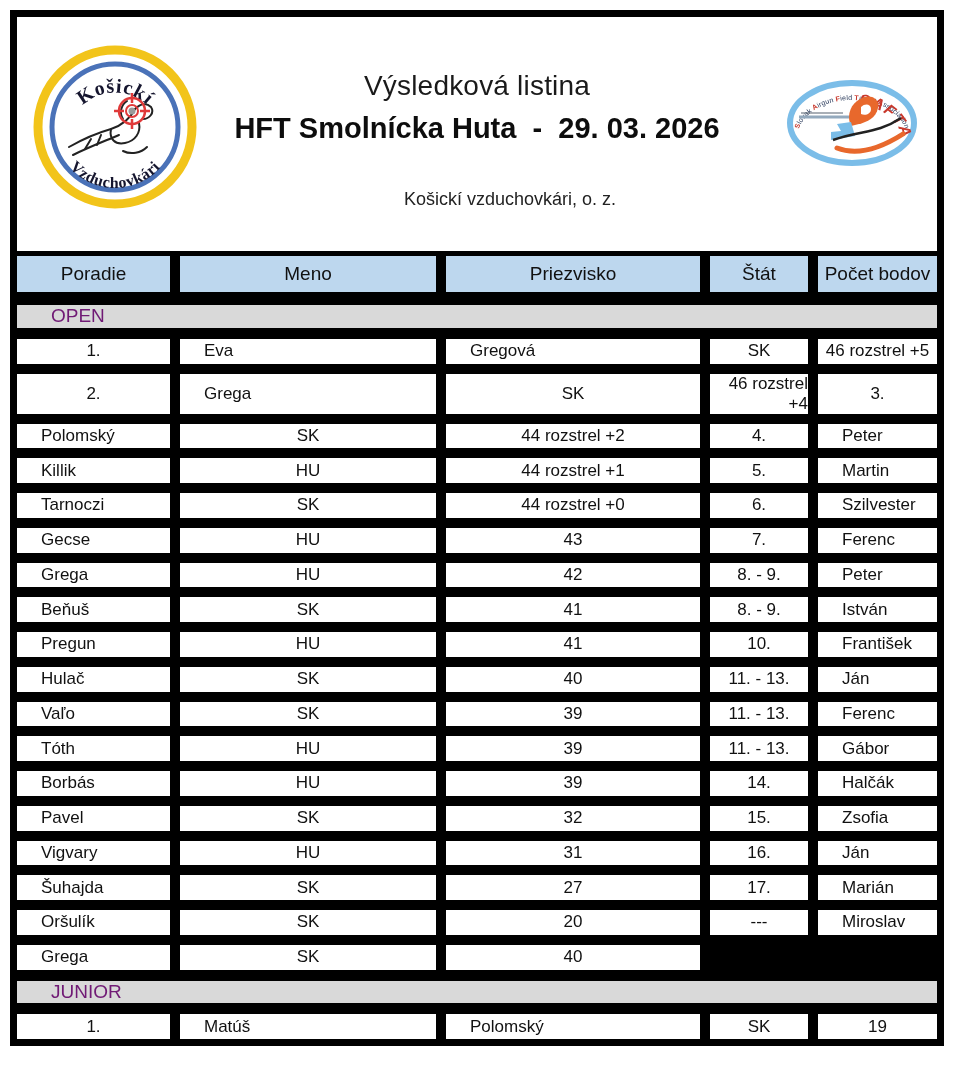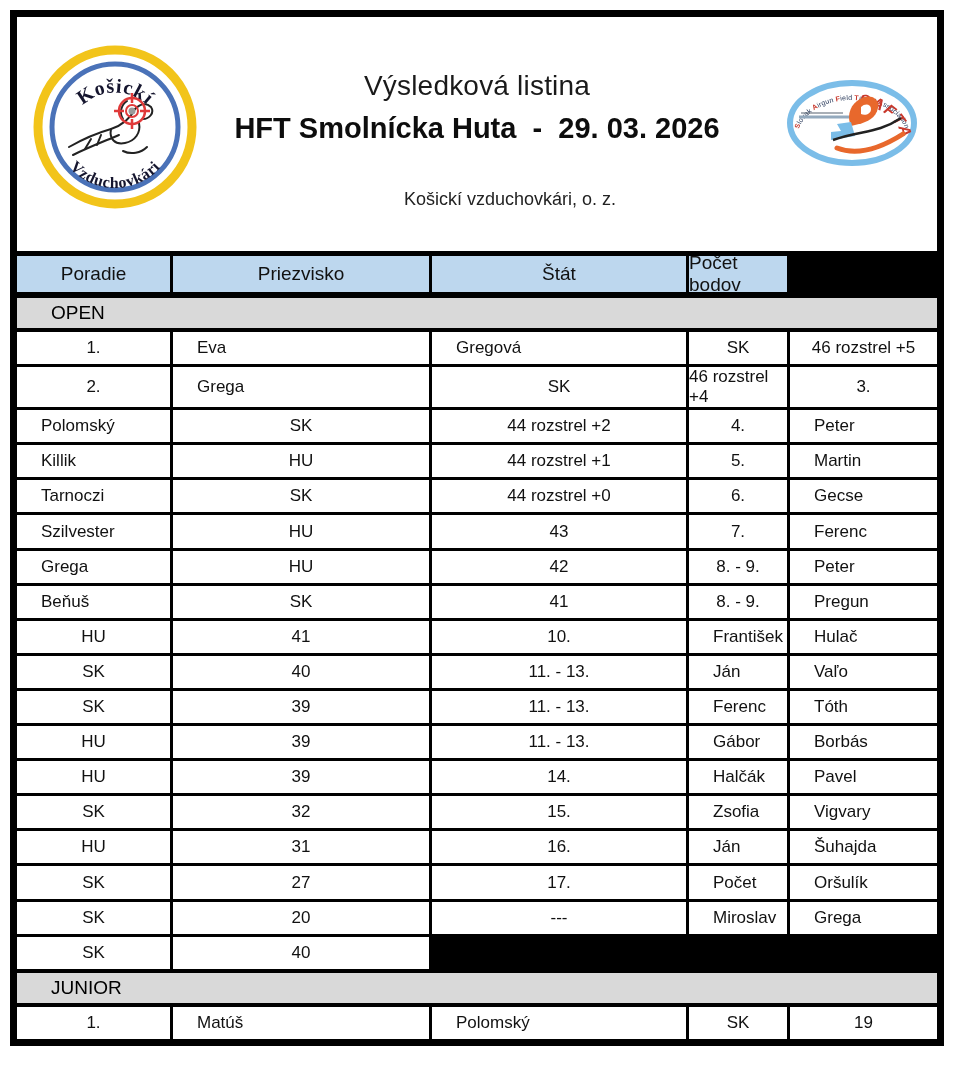--- a/index.html
+++ b/index.html
@@ -26,31 +26,32 @@
     font-size:18px; color:#222;margin-left:33px;
   }
   .logo-left  { position:absolute; left:14px;  top:26px; }
   .logo-right { position:absolute; right:18px; top:60px; }
   
   .grid {
     position:absolute; left:0; right:0; top:234px; bottom:0;
     display:grid;
     grid-template-columns:153px 256px 254px 98px 1fr;
     grid-template-rows:38px repeat(21, 1fr);
-    gap:3px;                     
+    gap:10px;                     
     background:#000;
     border-top:5px solid #000;
+    text-align:right;
   }
   .hcell {
     background:#BDD7EE; display:flex; align-items:center; justify-content:center;
     font-size:19px; border-bottom:2px solid #000; color:#111;
   }
   .scell {
     grid-column:1 / -1; background:#D9D9D9; display:flex; align-items:center;
-    padding-left:34px; font-size:19px; color:#000000;
+    padding-left:34px; font-size:19px; color:#701a75;
     border-top:1px solid #000; border-bottom:1px solid #000;
   }
   .cell { background:#fff; display:flex; align-items:center; font-size:17px; color:#111; }
   .c-center { justify-content:center; }
   .c-left   { padding-left:24px; }
 </style>
 </head>
 <body>
 
 <div class="frame">
@@ -108,20 +109,21 @@
       <path d="M72 24 C 84 15 95 21 93 31 C 91 41 82 45 74 47 L 66 49 C 62 41 64 30 72 24 Z" fill="#E8682C"></path>
       <path d="M76 30 C 80 26 86 27 86 32 C 86 37 80 39 76 37 Z" fill="#fff"></path>
       <path d="M52 47 L 66 45 L 70 59 L 46 63 L 46 55 L 56 54 Z" fill="#7BBDE8"></path>
       <path d="M48 63 C 76 53 92 57 116 41" stroke="#222" stroke-width="2.5" fill="none"></path>
       <path d="M52 71 C 72 79 96 71 118 57" stroke="#E8682C" stroke-width="5" fill="none" stroke-linecap="round"></path>
     </g>
   </svg>
 
   <div class="grid" id="results-grid">
     <div class="hcell">Poradie</div>
+    <div class="hcell">Meno</div>
     <div class="hcell">Priezvisko</div>
     <div class="hcell">Štát</div>
     <div class="hcell">Počet bodov</div>
 
   <div class="scell">OPEN</div>
       <div class="cell c-center">1.</div>
       <div class="cell c-left">Eva</div>
       <div class="cell c-left">Gregová</div>
       <div class="cell c-center">SK</div>
       <div class="cell c-center">46 rozstrel +5</div>
@@ -137,35 +139,36 @@
       <div class="cell c-left">Peter</div>
       <div class="cell c-left">Killik</div>
       <div class="cell c-center">HU</div>
       <div class="cell c-center">44 rozstrel +1</div>
       <div class="cell c-center">5.</div>
       <div class="cell c-left">Martin</div>
       <div class="cell c-left">Tarnoczi</div>
       <div class="cell c-center">SK</div>
       <div class="cell c-center">44 rozstrel +0</div>
       <div class="cell c-center">6.</div>
+      <div class="cell c-left">Szilvester</div>
       <div class="cell c-left">Gecse</div>
-      <div class="cell c-left">Szilvester</div>
       <div class="cell c-center">HU</div>
       <div class="cell c-center">43</div>
       <div class="cell c-center">7.</div>
       <div class="cell c-left">Ferenc</div>
       <div class="cell c-left">Grega</div>
       <div class="cell c-center">HU</div>
       <div class="cell c-center">42</div>
       <div class="cell c-center">8. - 9.</div>
       <div class="cell c-left">Peter</div>
       <div class="cell c-left">Beňuš</div>
       <div class="cell c-center">SK</div>
       <div class="cell c-center">41</div>
       <div class="cell c-center">8. - 9.</div>
+      <div class="cell c-left">István</div>
       <div class="cell c-left">Pregun</div>
       <div class="cell c-center">HU</div>
       <div class="cell c-center">41</div>
       <div class="cell c-center">10.</div>
       <div class="cell c-left">František</div>
       <div class="cell c-left">Hulač</div>
       <div class="cell c-center">SK</div>
       <div class="cell c-center">40</div>
       <div class="cell c-center">11. - 13.</div>
       <div class="cell c-left">Ján</div>
@@ -191,21 +194,21 @@
       <div class="cell c-left">Zsofia</div>
       <div class="cell c-left">Vigvary</div>
       <div class="cell c-center">HU</div>
       <div class="cell c-center">31</div>
       <div class="cell c-center">16.</div>
       <div class="cell c-left">Ján</div>
       <div class="cell c-left">Šuhajda</div>
       <div class="cell c-center">SK</div>
       <div class="cell c-center">27</div>
       <div class="cell c-center">17.</div>
-      <div class="cell c-left">Počet</div>
+      <div class="cell c-left">Marián</div>
       <div class="cell c-left">Oršulík</div>
       <div class="cell c-center">SK</div>
       <div class="cell c-center">20</div>
       <div class="cell c-center">---</div>
       <div class="cell c-left">Miroslav</div>
       <div class="cell c-left">Grega</div>
       <div class="cell c-center">SK</div>
       <div class="cell c-center">40</div>
       <div class="scell">JUNIOR</div>
       <div class="cell c-center">1.</div>

